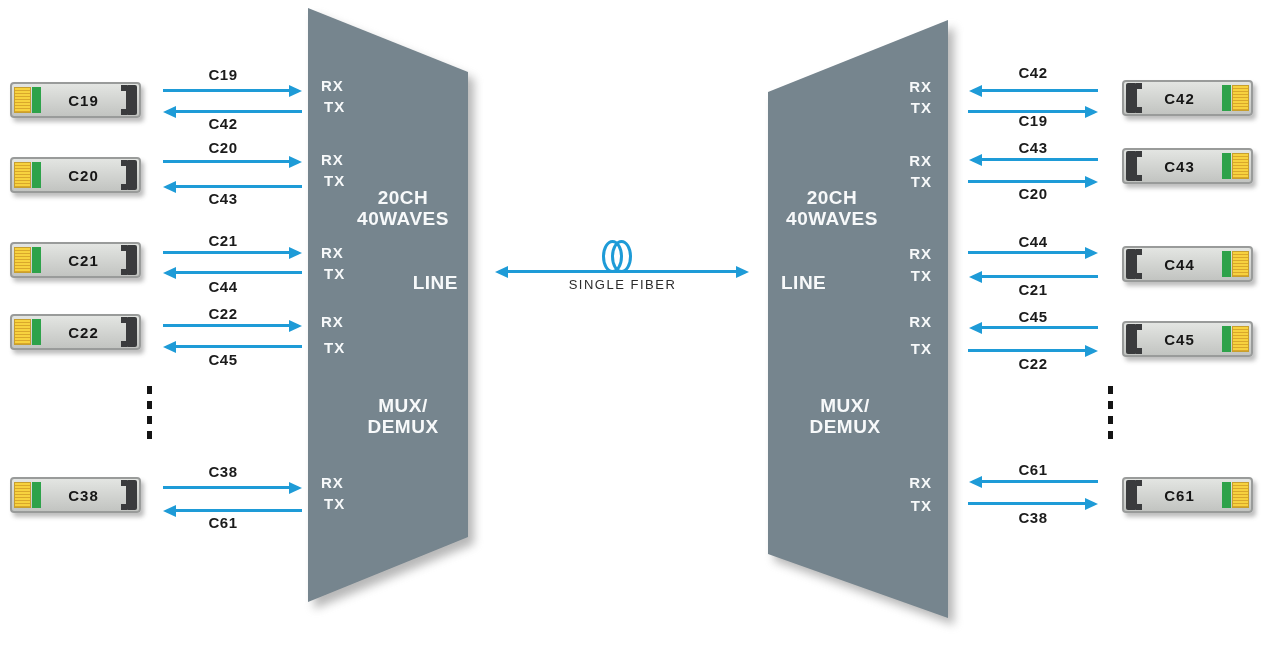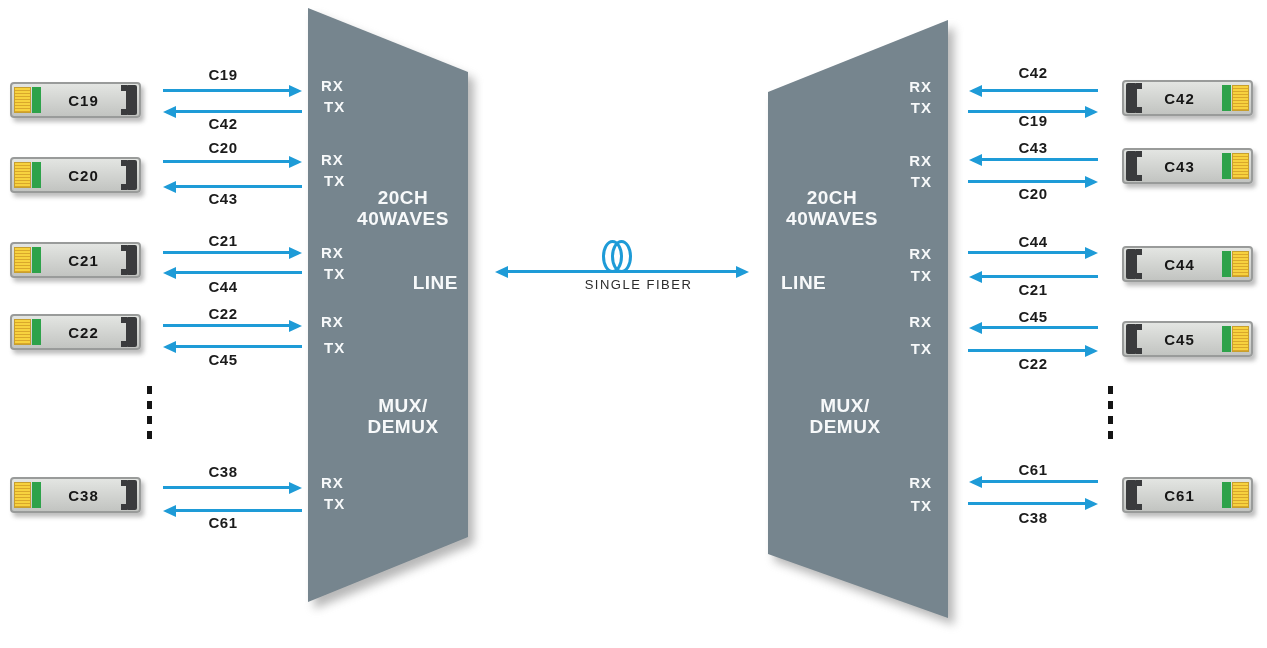--- a/index.html
+++ b/index.html
@@ -142,21 +142,21 @@
   </div>
   <div class="unit-text" style="left:392px;top:272px;width:66px;text-align:right">LINE</div>
   <div class="unit-text" style="left:328px;top:395px;width:150px;text-align:center">
     <div>MUX/</div>
     <div>DEMUX</div>
   </div>
 
   <div class="arrow fiber-line" style="left:507px;top:270px;width:230px"></div>
   <div class="coil" style="left:602px;top:240px"></div>
   <div class="coil" style="left:611px;top:240px"></div>
-  <div class="fiber-lbl" style="left:556px;top:277px">SINGLE FIBER</div>
+  <div class="fiber-lbl" style="left:540px;top:277px">SINGLE FIBER</div>
 
   <div class="unit-wrap" style="left:768px;top:20px;width:180px;height:598px">
     <div class="unit" style="clip-path:polygon(100% 0,100% 100%,0 534px,0 72px)"></div>
   </div>
   <div class="port port-r" style="left:880px;top:78px">RX</div>
   <div class="port port-r" style="left:880px;top:99px">TX</div>
   <div class="port port-r" style="left:880px;top:152px">RX</div>
   <div class="port port-r" style="left:880px;top:173px">TX</div>
   <div class="port port-r" style="left:880px;top:245px">RX</div>
   <div class="port port-r" style="left:880px;top:267px">TX</div>

